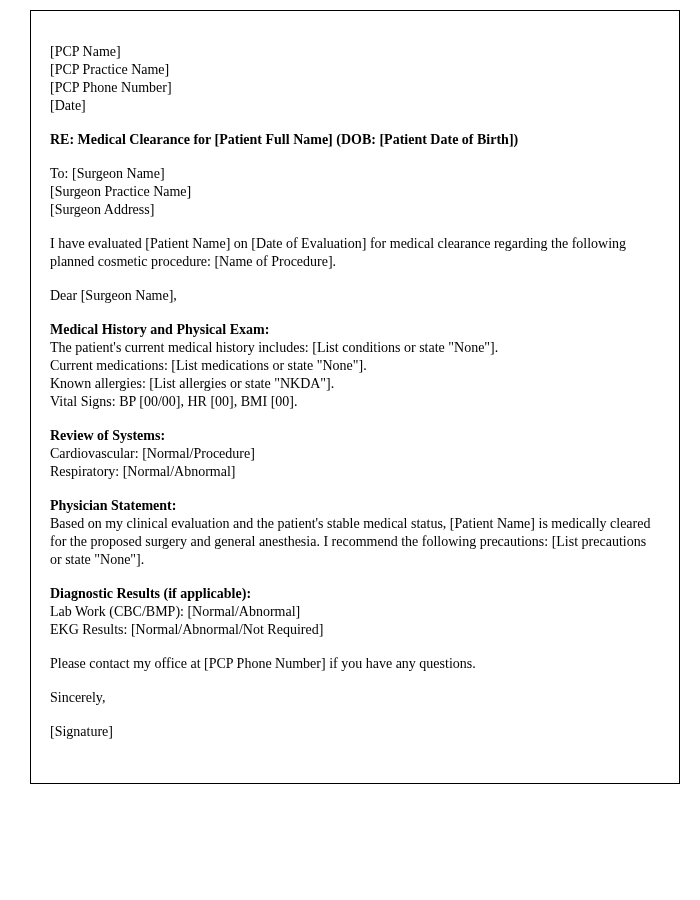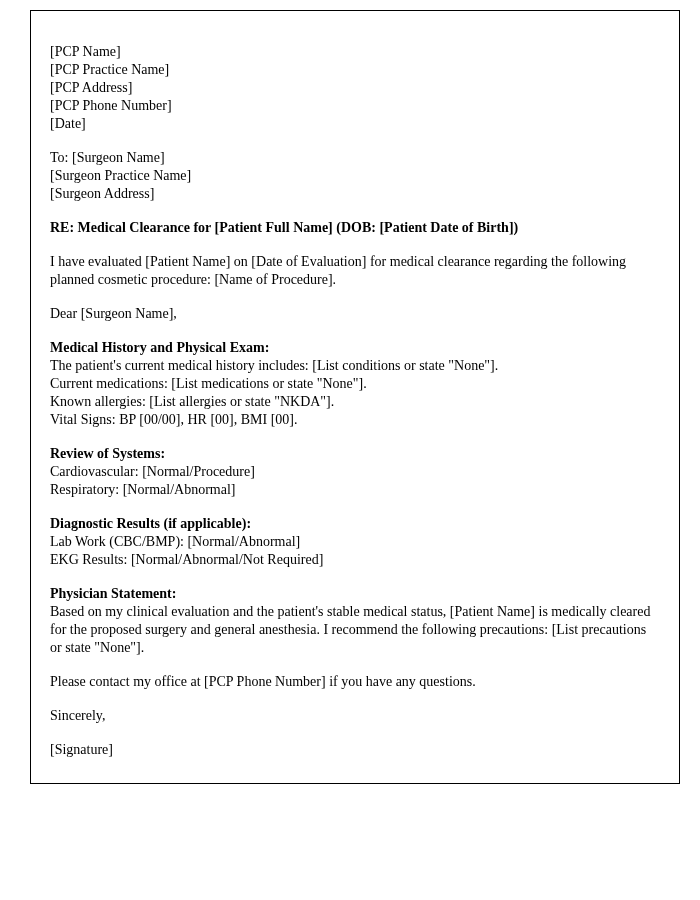--- a/index.html
+++ b/index.html
@@ -45,58 +45,57 @@
   }
 </style>
 </head>
 <body>
 
 <div class="page">
   <div class="letter" id="letter-body">
       <div class="block">
         <div class="line">[PCP Name]</div>
         <div class="line">[PCP Practice Name]</div>
-        <div class="line">[PCP Address]</div>
         <div class="line">[PCP Phone Number]</div>
         <div class="line">[Date]</div>
+      </div>
+      <div class="block">
+        <div class="line bold">RE: Medical Clearance for [Patient Full Name] (DOB: [Patient Date of Birth])</div>
       </div>
       <div class="block">
         <div class="line">To: [Surgeon Name]</div>
         <div class="line">[Surgeon Practice Name]</div>
         <div class="line">[Surgeon Address]</div>
-      </div>
-      <div class="block">
-        <div class="line bold">RE: Medical Clearance for [Patient Full Name] (DOB: [Patient Date of Birth])</div>
       </div>
       <div class="block">
         <div class="line">I have evaluated [Patient Name] on [Date of Evaluation] for medical clearance regarding the following planned cosmetic procedure: [Name of Procedure].</div>
       </div>
       <div class="block">
         <div class="line">Dear [Surgeon Name],</div>
       </div>
       <div class="block">
         <div class="line bold">Medical History and Physical Exam:</div>
         <div class="line">The patient's current medical history includes: [List conditions or state "None"].</div>
         <div class="line">Current medications: [List medications or state "None"].</div>
         <div class="line">Known allergies: [List allergies or state "NKDA"].</div>
         <div class="line">Vital Signs: BP [00/00], HR [00], BMI [00].</div>
       </div>
       <div class="block">
         <div class="line bold">Review of Systems:</div>
         <div class="line">Cardiovascular: [Normal/Procedure]</div>
         <div class="line">Respiratory: [Normal/Abnormal]</div>
       </div>
       <div class="block">
+        <div class="line bold">Physician Statement:</div>
+        <div class="line">Based on my clinical evaluation and the patient's stable medical status, [Patient Name] is medically cleared for the proposed surgery and general anesthesia. I recommend the following precautions: [List precautions or state "None"].</div>
+      </div>
+      <div class="block">
         <div class="line bold">Diagnostic Results (if applicable):</div>
         <div class="line">Lab Work (CBC/BMP): [Normal/Abnormal]</div>
         <div class="line">EKG Results: [Normal/Abnormal/Not Required]</div>
-      </div>
-      <div class="block">
-        <div class="line bold">Physician Statement:</div>
-        <div class="line">Based on my clinical evaluation and the patient's stable medical status, [Patient Name] is medically cleared for the proposed surgery and general anesthesia. I recommend the following precautions: [List precautions or state "None"].</div>
       </div>
       <div class="block">
         <div class="line">Please contact my office at [PCP Phone Number] if you have any questions.</div>
       </div>
       <div class="block">
         <div class="line">Sincerely,</div>
       </div>
       <div class="block">
         <div class="line">[Signature]</div>
       </div>

